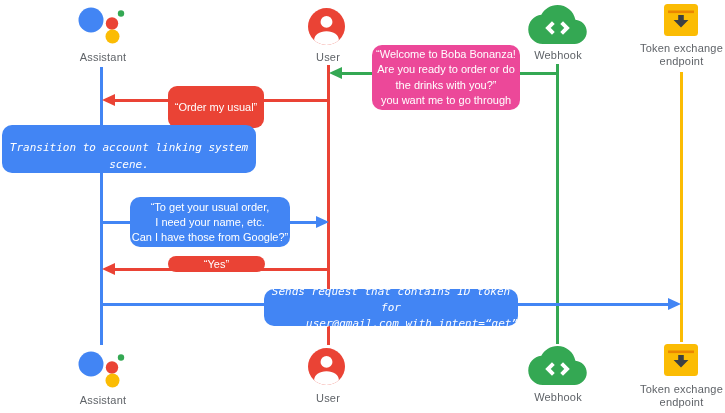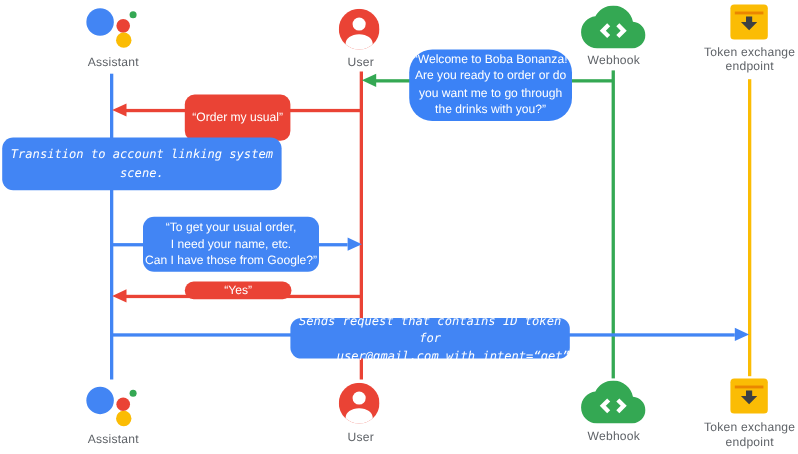--- a/index.html
+++ b/index.html
@@ -27,21 +27,21 @@
   .arrowhead{position:absolute;width:0;height:0;border-top:6px solid transparent;border-bottom:6px solid transparent;}
   .ah-left-red{border-right:13px solid #EA4335;}
   .ah-left-green{border-right:13px solid #34A853;}
   .ah-right-blue{border-left:13px solid #4285F4;}
 
   .bubble{
     position:absolute;border-radius:10px;color:#fff;display:flex;
     flex-direction:column;align-items:center;justify-content:center;
     text-align:center;font-size:11px;line-height:15px;z-index:3;
   }
-  .b-green{background:#3b82f6;line-height:15.5px;border-radius:21px;}
+  .b-green{background:#ec4899;line-height:15.5px;}
   .b-red{background:#EA4335;border-radius:9px;}
   .b-blue{background:#4285F4;}
   .b-note{
     background:#4285F4;font-family:"DejaVu Sans Mono",monospace;
     font-style:italic;font-size:11px;line-height:17px;
   }
 </style>
 </head>
 <body>
 
@@ -87,29 +87,29 @@
   <div class="actor-label" style="left:633px;top:42px;width:97px;">
     <div>Token exchange</div>
     <div>endpoint</div>
   </div>
 
   <div class="msg-line l-green" style="left:341px;top:72px;width:216px;"></div>
   <div class="arrowhead ah-left-green" style="left:329px;top:67px;"></div>
   <div class="bubble b-green" style="left:372px;top:45px;width:148px;height:65px;">
     <div>“Welcome to Boba Bonanza!</div>
     <div>Are you ready to order or do</div>
+    <div>the drinks with you?”</div>
     <div>you want me to go through</div>
-    <div>the drinks with you?”</div>
   </div>
 
   <div class="msg-line l-red" style="left:114px;top:99px;width:214px;"></div>
   <div class="arrowhead ah-left-red" style="left:102px;top:94px;"></div>
   <div class="bubble b-red" style="left:168px;top:86px;width:96px;height:42px;">“Order my usual”</div>
 
-  <div class="bubble b-note" style="left:2px;top:125px;width:254px;height:48px;">
+  <div class="bubble b-note" style="left:2px;top:125px;width:254px;height:48px;justify-content:flex-end;">
     <div>Transition to account linking system scene.</div>
   </div>
 
   <div class="msg-line l-blue" style="left:101px;top:221px;width:215px;"></div>
   <div class="arrowhead ah-right-blue" style="left:316px;top:216px;"></div>
   <div class="bubble b-blue" style="left:130px;top:197px;width:160px;height:50px;">
     <div>“To get your usual order,</div>
     <div>I need your name, etc.</div>
     <div>Can I have those from Google?”</div>
   </div>

